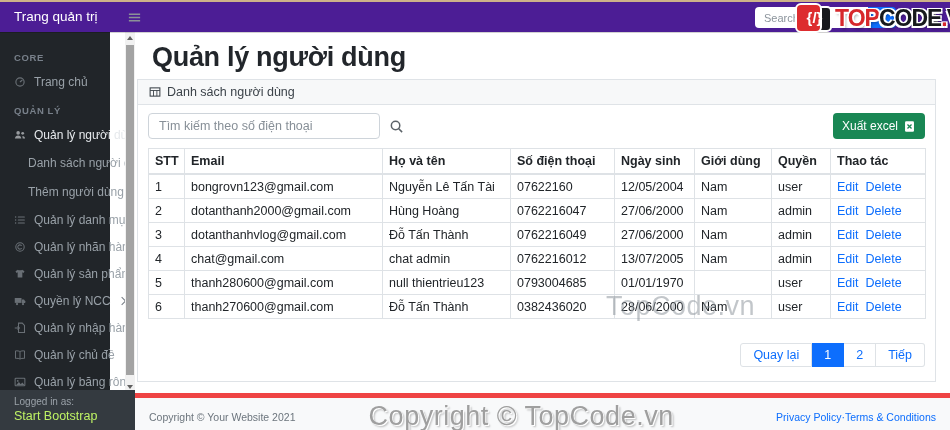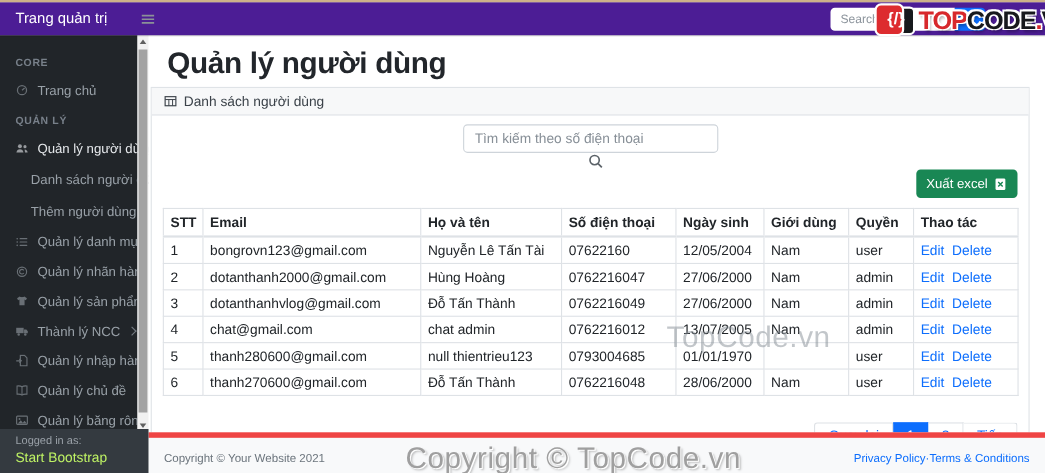--- a/index.html
+++ b/index.html
@@ -29,21 +29,21 @@
     border-radius:5px;border:2px solid #fff;box-sizing:border-box;}
   .badge-red{position:absolute;left:0;top:0;width:27px;height:30px;background:#dd2c2f;
     border-radius:6px;border:2px solid #fff;box-sizing:border-box;}
   .badge-glyph{position:absolute;left:3px;top:6px;width:33px;text-align:center;color:#fff;
     font-weight:700;font-size:15px;z-index:2;}
   .logo-text{font-size:23px;font-weight:800;letter-spacing:-1px;margin-left:2px;
     text-shadow:-1.5px -1.5px 0 #fff,1.5px -1.5px 0 #fff,-1.5px 1.5px 0 #fff,1.5px 1.5px 0 #fff,2px 3px 3px rgba(0,0,0,.35);}
   .lt-red{color:#d7282c;} .lt-dark{color:#17191d;}
 
   
-  .sidebar{position:absolute;left:0;top:32px;width:125px;height:358px;background:#212529;padding-top:10px;box-sizing:border-box;}
+  .sidebar{position:absolute;left:0;top:32px;width:110px;height:358px;background:#212529;padding-top:10px;box-sizing:border-box;}
   .sec-label{padding:0 14px;margin:10px 0 5px;font-size:9.5px;letter-spacing:.6px;color:#78808a;font-weight:700;}
   .nav-item{display:flex;align-items:center;gap:8px;height:27px;padding:0 12px 0 14px;font-size:12px;
     color:#99a1a8;cursor:pointer;white-space:nowrap;}
   .nav-item.active{color:#e6e9ec;}
   .nav-item svg{flex:0 0 auto;opacity:.6;}
   .nav-sub{height:29px;display:flex;align-items:center;padding-left:28px;font-size:12px;color:#99a1a8;cursor:pointer;white-space:nowrap;}
   .chev{width:5px;height:5px;border-right:1.4px solid #737a82;border-bottom:1.4px solid #737a82;margin-left:auto;flex:0 0 auto;}
   .chev.down{transform:rotate(45deg);}
   .chev.right{transform:rotate(-45deg);}
   .sidebar-footer{position:absolute;left:0;top:390px;width:135px;height:40px;background:#343a40;
@@ -61,21 +61,21 @@
   .sb-thumb{position:absolute;left:1px;top:13px;width:8px;height:330px;background:#a3a3a3;cursor:pointer;}
 
   
   .content{position:absolute;left:135px;top:32px;width:815px;height:361px;background:#fff;}
   .page-title{margin:10px 0 6px 17px;font-size:27px;font-weight:700;color:#22262b;letter-spacing:-.3px;}
   .card{margin:0 14px 0 2px;border:1px solid #dfe3e7;background:#fff;}
   .card-header{background:#f7f8f9;border-bottom:1px solid #dfe3e7;padding:5px 11px;font-size:12.5px;
     color:#3c434a;display:flex;gap:6px;align-items:center;}
   .card-header svg{color:#3c434a;}
   .card-body{position:relative;padding:8px 10px 14px;}
-  .toolbar{display:flex;align-items:center;flex-direction:column;}
+  .toolbar{display:flex;align-items:center;}
   .table-search{width:232px;height:26px;box-sizing:border-box;border:1px solid #ced4da;border-radius:4px;
     padding:0 10px;font-size:12.5px;color:#495057;outline:none;}
   .table-search::placeholder{color:#878f97;}
   .mag-icon{margin-left:9px;color:#5b6268;cursor:pointer;display:flex;}
   .export-btn{margin-left:auto;height:26px;background:#198754;color:#fff;border:none;border-radius:4px;
     font-size:12px;padding:0 9px;display:flex;align-items:center;gap:5px;cursor:pointer;}
 
   table{width:100%;border-collapse:collapse;margin-top:9px;table-layout:fixed;}
   th{font-size:12.5px;text-align:left;padding:5px 6px;border:1px solid #dee2e6;border-bottom:2px solid #dee2e6;
     color:#212529;font-weight:700;white-space:nowrap;overflow:hidden;}
@@ -243,21 +243,21 @@
         <svg width="12" height="12">
           <use href="#i-shirt"></use>
         </svg>
         <span>Quản lý sản phẩm</span>
         <span class="chev right"></span>
       </div>
       <div class="nav-item">
         <svg width="12" height="12">
           <use href="#i-truck"></use>
         </svg>
-        <span>Thành lý NCC</span>
+        <span>Quyền lý NCC</span>
         <span class="chev right"></span>
       </div>
       <div class="nav-item">
         <svg width="12" height="12">
           <use href="#i-file-import"></use>
         </svg>
         <span>Quản lý nhập hàng</span>
         <span class="chev right"></span>
       </div>
       <div class="nav-item">
@@ -387,21 +387,21 @@
                 <td>0793004685</td>
                 <td>01/01/1970</td>
                 <td></td>
                 <td>user</td>
                 <td><a>Edit</a><a>Delete</a></td>
               </tr>
               <tr>
                 <td>6</td>
                 <td>thanh270600@gmail.com</td>
                 <td>Đỗ Tấn Thành</td>
-                <td>0762216048</td>
+                <td>0382436020</td>
                 <td>28/06/2000</td>
                 <td>Nam</td>
                 <td>user</td>
                 <td><a>Edit</a><a>Delete</a></td>
               </tr>
             </tbody>
         </table>
 
         <div class="tbl-watermark">TopCode.vn</div>
 

